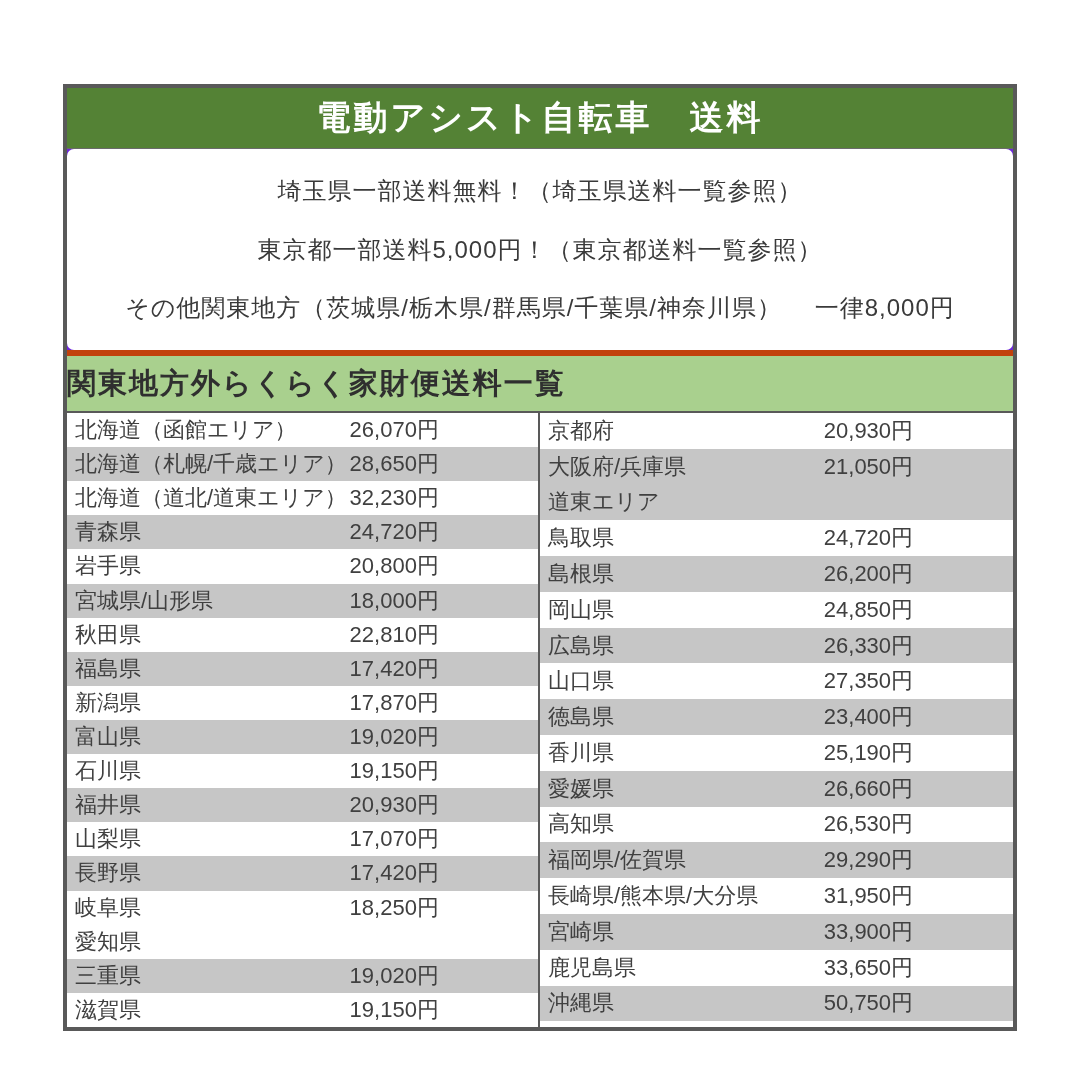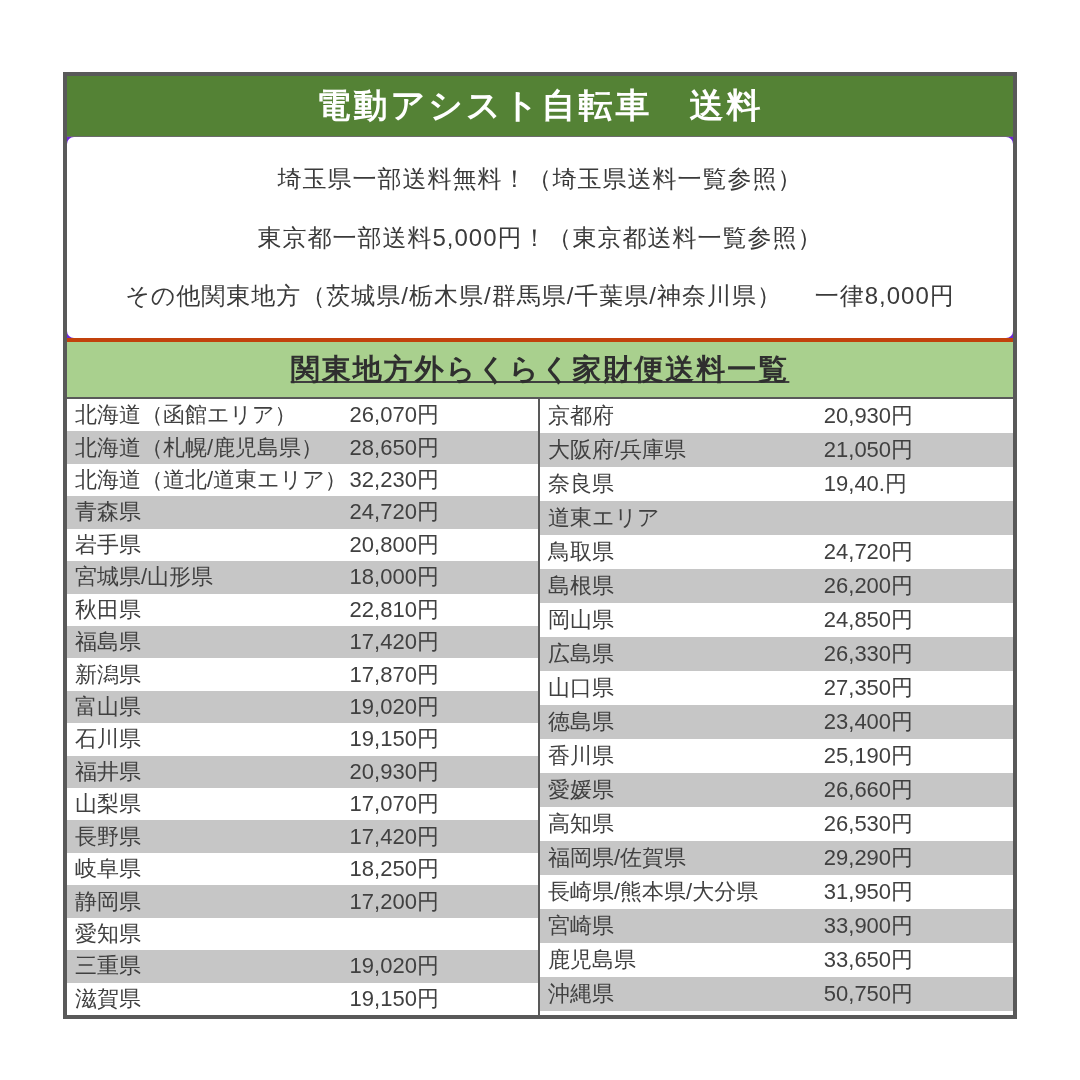--- a/index.html
+++ b/index.html
@@ -2,41 +2,41 @@
 <html><head>
 <meta charset="utf-8">
 <style>
   html,body{margin:0;padding:0;}
   body{
     width:1080px;height:1080px;background:#ffffff;
     font-family:"Liberation Sans","DejaVu Sans",sans-serif;
     color:#3f3f3f;position:relative;overflow:hidden;
   }
   .sheet{
-    position:absolute;left:63px;top:72px;width:954px;height:947px;
+    position:absolute;left:63px;top:84px;width:954px;height:947px;
     box-sizing:border-box;border:4px solid #595959;
     display:flex;flex-direction:column;background:#6d28d9;
   }
   .main-header{
     height:60px;flex:0 0 60px;background:#548235;
     display:flex;align-items:center;justify-content:center;
     border-bottom:1px solid #6b6b6b;
   }
   .main-header .title{
     color:#ffffff;font-size:34px;font-weight:bold;letter-spacing:3px;
   }
   .notes{
     flex:0 0 201px;display:flex;flex-direction:column;justify-content:space-evenly;
     align-items:center;background:#ffffff;border-radius:7px;
   }
   .note-line{font-size:24px;color:#3a3a3a;letter-spacing:1px;}
   .sub-header{
     flex:0 0 55px;background:#a9d08e;
-    border-top:4px solid #c2410c;border-bottom:2px solid #595959;
-    display:flex;align-items:center;justify-content:center;text-decoration:underline;
+    border-top:6px solid #c2410c;border-bottom:2px solid #595959;
+    display:flex;align-items:center;justify-content:flex-start;
   }
   .sub-header .title{color:#2f2f2f;font-size:29px;font-weight:bold;letter-spacing:2px;}
   .fee-table{
     flex:1 1 auto;display:flex;flex-direction:row;background:#ffffff;
   }
   .col{
     width:50%;box-sizing:border-box;display:flex;flex-direction:column;
   }
   .col.left{border-right:2px solid #595959;}
   .row{
@@ -69,21 +69,21 @@
     <span class="title">関東地方外らくらく家財便送料一覧</span>
   </div>
 
   <div class="fee-table">
     <div class="col left">
         <div class="row">
           <div class="region">北海道（函館エリア）</div>
           <div class="fee">26,070円</div>
         </div>
         <div class="row alt">
-          <div class="region">北海道（札幌/鹿児島県）</div>
+          <div class="region">北海道（札幌/千歳エリア）</div>
           <div class="fee">28,650円</div>
         </div>
         <div class="row">
           <div class="region">北海道（道北/道東エリア）</div>
           <div class="fee">32,230円</div>
         </div>
         <div class="row alt">
           <div class="region">青森県</div>
           <div class="fee">24,720円</div>
         </div>
@@ -124,24 +124,20 @@
           <div class="fee">17,070円</div>
         </div>
         <div class="row alt">
           <div class="region">長野県</div>
           <div class="fee">17,420円</div>
         </div>
         <div class="row">
           <div class="region">岐阜県</div>
           <div class="fee">18,250円</div>
         </div>
-        <div class="row alt">
-          <div class="region">静岡県</div>
-          <div class="fee">17,200円</div>
-        </div>
         <div class="row">
           <div class="region">愛知県</div>
         </div>
         <div class="row alt">
           <div class="region">三重県</div>
           <div class="fee">19,020円</div>
         </div>
         <div class="row">
           <div class="region">滋賀県</div>
           <div class="fee">19,150円</div>
@@ -149,24 +145,20 @@
       </div>
     <div class="col right">
         <div class="row">
           <div class="region">京都府</div>
           <div class="fee">20,930円</div>
         </div>
         <div class="row alt">
           <div class="region">大阪府/兵庫県</div>
           <div class="fee">21,050円</div>
         </div>
-        <div class="row">
-          <div class="region">奈良県</div>
-          <div class="fee">19,40.円</div>
-        </div>
         <div class="row alt">
           <div class="region">道東エリア</div>
         </div>
         <div class="row">
           <div class="region">鳥取県</div>
           <div class="fee">24,720円</div>
         </div>
         <div class="row alt">
           <div class="region">島根県</div>
           <div class="fee">26,200円</div>

